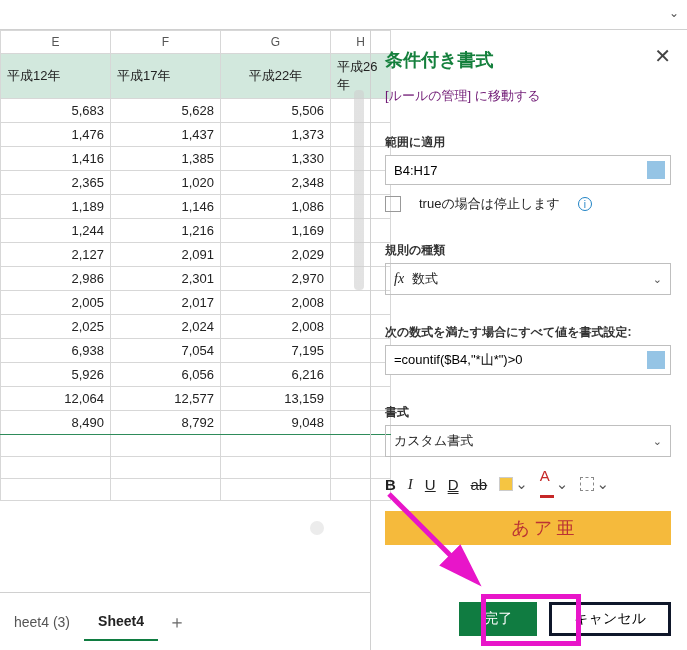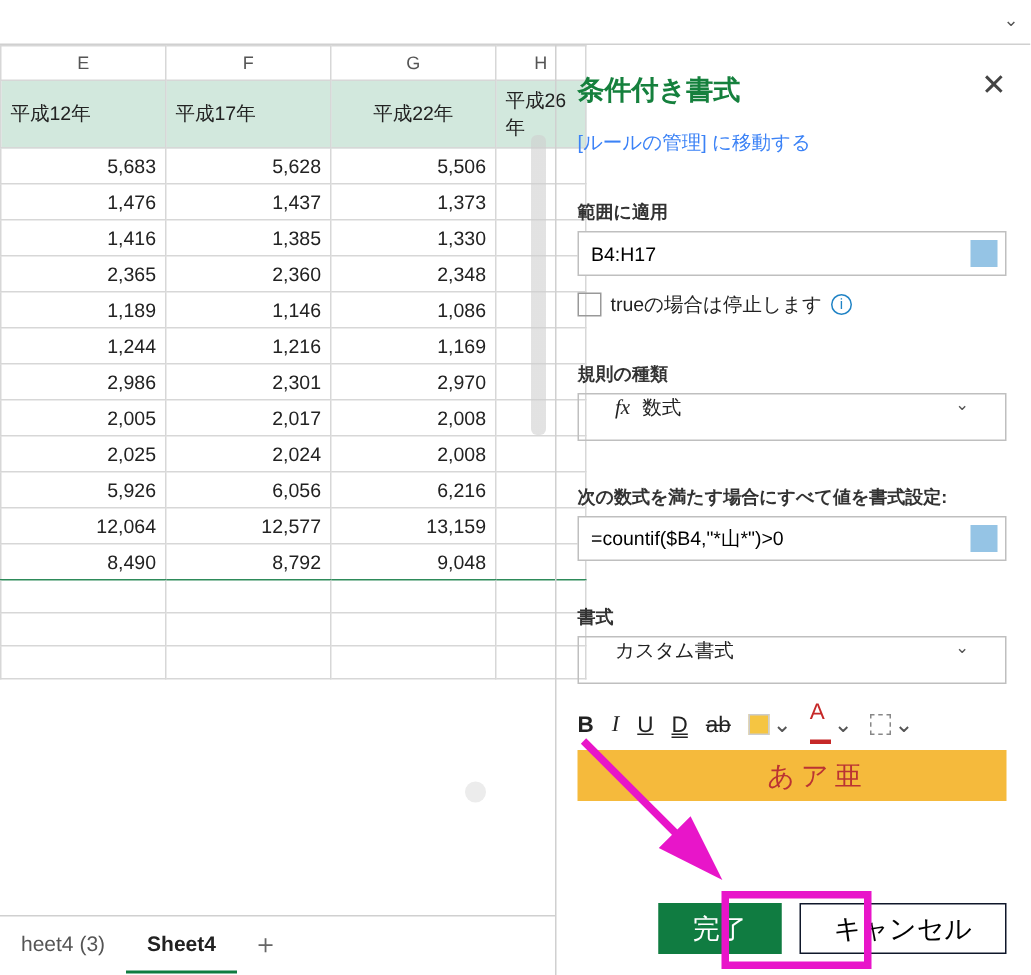--- a/index.html
+++ b/index.html
@@ -13,51 +13,51 @@
   .grid th { background:#fff; color:#555; font-weight:400; font-size:12px; border:1px solid #d7d7d7; padding:4px 0; }
   .grid th.col-e, .grid th.col-f, .grid th.col-g { width:110px;}
   .grid th.col-h { width:60px;}
   .hdr-row td { background:#d2e8dd; border:1px solid #b5b5b5; font-size:13px; padding:6px 4px; }
   .grid td { border:1px solid #d7d7d7; padding:4px 6px; font-size:13px; text-align:right; height:22px;}
   .grid tr.last-data td { border-bottom:1px solid #2e8b5a;}
   .scrollhint { position:absolute; left:354px; top:60px; width:10px; height:200px;
     background:linear-gradient(#cfcfcf,#cfcfcf); border-radius:4px; opacity:.6;}
   .scrollhint2 { position:absolute; left:310px; bottom:115px; width:14px; height:14px;border-radius:50%;
     background:#ececec;}
-  .sheetbar { position:absolute; left:0; right:0; bottom:0; height:40px; border-top:1px solid #d0d0d0; display:flex; align-items:flex-start; font-size:14px;}
+  .sheetbar { position:absolute; left:0; right:0; bottom:0; height:58px; border-top:1px solid #d0d0d0; display:flex; align-items:center; font-size:14px;}
   .sheetbar .tab { padding:10px 14px; color:#555; }
   .sheetbar .tab.active { border-bottom:2px solid #107c41; color:#222; font-weight:600;}
   .sheetbar .add { padding:6px 10px; font-size:18px; color:#666;}
   
   h2.panel-title { font-size:18px; margin:4px 0 14px 0; font-weight:700; color:#15803d;}
   .close-x { position:absolute; right:14px; top:14px; font-size:20px; color:#444; }
-  .link { color:#3b82f6; font-size:13px; }
+  .link { color:#701a75; font-size:13px; }
   .label { font-size:12px; font-weight:700; margin-top:29px; margin-bottom:4px; color:#333;}
   .field { width:100%; height:30px; border:1px solid #bfbfbf; padding:4px 28px 4px 8px; font-size:13px; position:relative; background:#fff;}
   .field-wrap { position:relative;}
   .field-icon { position:absolute; right:6px; top:6px; width:18px; height:18px; background:#4f9cd3; opacity:.6;}
-  .checkbox-row { display:flex; align-items:center; gap:6px; font-size:13px; margin-top:10px;}
+  .checkbox-row { display:flex; align-items:center; gap:18px; font-size:13px; margin-top:10px;}
   .checkbox-row .cb { width:16px; height:16px; border:1px solid #999;}
   .info-icon { width:14px;height:14px;border:1px solid #2083c5;border-radius:50%;display:inline-flex;align-items:center;justify-content:center;font-size:10px;color:#2083c5;}
-  .select { width:100%; height:32px; border:1px solid #bfbfbf; display:flex; padding:0 24px; font-size:13px; justify-content:space-between;}
+  .select { width:100%; height:32px; border:1px solid #bfbfbf; display:flex; align-items:center; padding:0 8px; font-size:13px; justify-content:space-between;}
   .fx { font-style:italic; font-family:"Times New Roman",serif; font-size:14px; margin-right:8px;}
   .chev { font-size:11px; color:#555;}
   .toolbar { display:flex; gap:12px; align-items:center; margin-top:10px;}
   .toolbar span { font-size:15px; display:inline-flex; align-items:center; gap:2px;}
   .b { font-weight:700;}
   .i { font-style:italic; font-family:serif;}
   .u { text-decoration:underline;}
   .d { text-decoration:underline double;}
   .s { text-decoration:line-through;}
   .fill-sw { width:14px;height:14px;background:#f5c542;display:inline-block;border:1px solid #ccc;}
   .font-sw { width:14px;height:3px;background:#c62828;display:inline-block;}
   .bord-sw { width:14px;height:14px;border:1px dashed #888;display:inline-block;}
-  .preview { height:34px; background:#f5ba3c; display:flex; align-items:center; justify-content:center; color:#b33; font-family:Liberation Serif, serif; font-size:18px; letter-spacing:4px;padding-left:34px;}
+  .preview { margin-top:10px; height:34px; background:#f5ba3c; display:flex; align-items:center; justify-content:center; color:#b33; font-family:Liberation Serif, serif; font-size:18px; letter-spacing:4px;padding-left:34px;}
   .actions { position:absolute; bottom:14px; right:14px; display:flex; gap:12px; align-items:center;}
-  .btn { height:34px; padding:0 22px; font-size:18px; border:1px solid #0f172a; background:#fff;}
+  .btn { height:34px; padding:0 22px; font-size:14px; border:3px solid #0f172a; background:#fff;}
   .btn.primary { background:#107c41; color:#fff; border-color:#107c41;}
   .highlight-box { position:absolute; border:5px solid #e815c9; }
   .hl1 { bottom:4px; right:104px; width:100px; height:52px;}
   svg.arrow { position:absolute; }
 </style>
 </head>
 <body>
 
 <div class="top-bar">
   <span class="chevron">⌄</span>
@@ -93,52 +93,64 @@
           <td></td>
         </tr>
         <tr>
           <td>1,416</td>
           <td>1,385</td>
           <td>1,330</td>
           <td></td>
         </tr>
         <tr>
           <td>2,365</td>
-          <td>2,360</td>
+          <td>1,020</td>
           <td>2,348</td>
           <td></td>
         </tr>
         <tr>
           <td>1,189</td>
           <td>1,146</td>
           <td>1,086</td>
           <td></td>
         </tr>
         <tr>
           <td>1,244</td>
           <td>1,216</td>
           <td>1,169</td>
           <td></td>
         </tr>
         <tr>
+          <td>2,127</td>
+          <td>2,091</td>
+          <td>2,029</td>
+          <td></td>
+        </tr>
+        <tr>
           <td>2,986</td>
           <td>2,301</td>
           <td>2,970</td>
           <td></td>
         </tr>
         <tr>
           <td>2,005</td>
           <td>2,017</td>
           <td>2,008</td>
           <td></td>
         </tr>
         <tr>
           <td>2,025</td>
           <td>2,024</td>
           <td>2,008</td>
+          <td></td>
+        </tr>
+        <tr>
+          <td>6,938</td>
+          <td>7,054</td>
+          <td>7,195</td>
           <td></td>
         </tr>
         <tr>
           <td>5,926</td>
           <td>6,056</td>
           <td>6,216</td>
           <td></td>
         </tr>
         <tr>
           <td>12,064</td>

